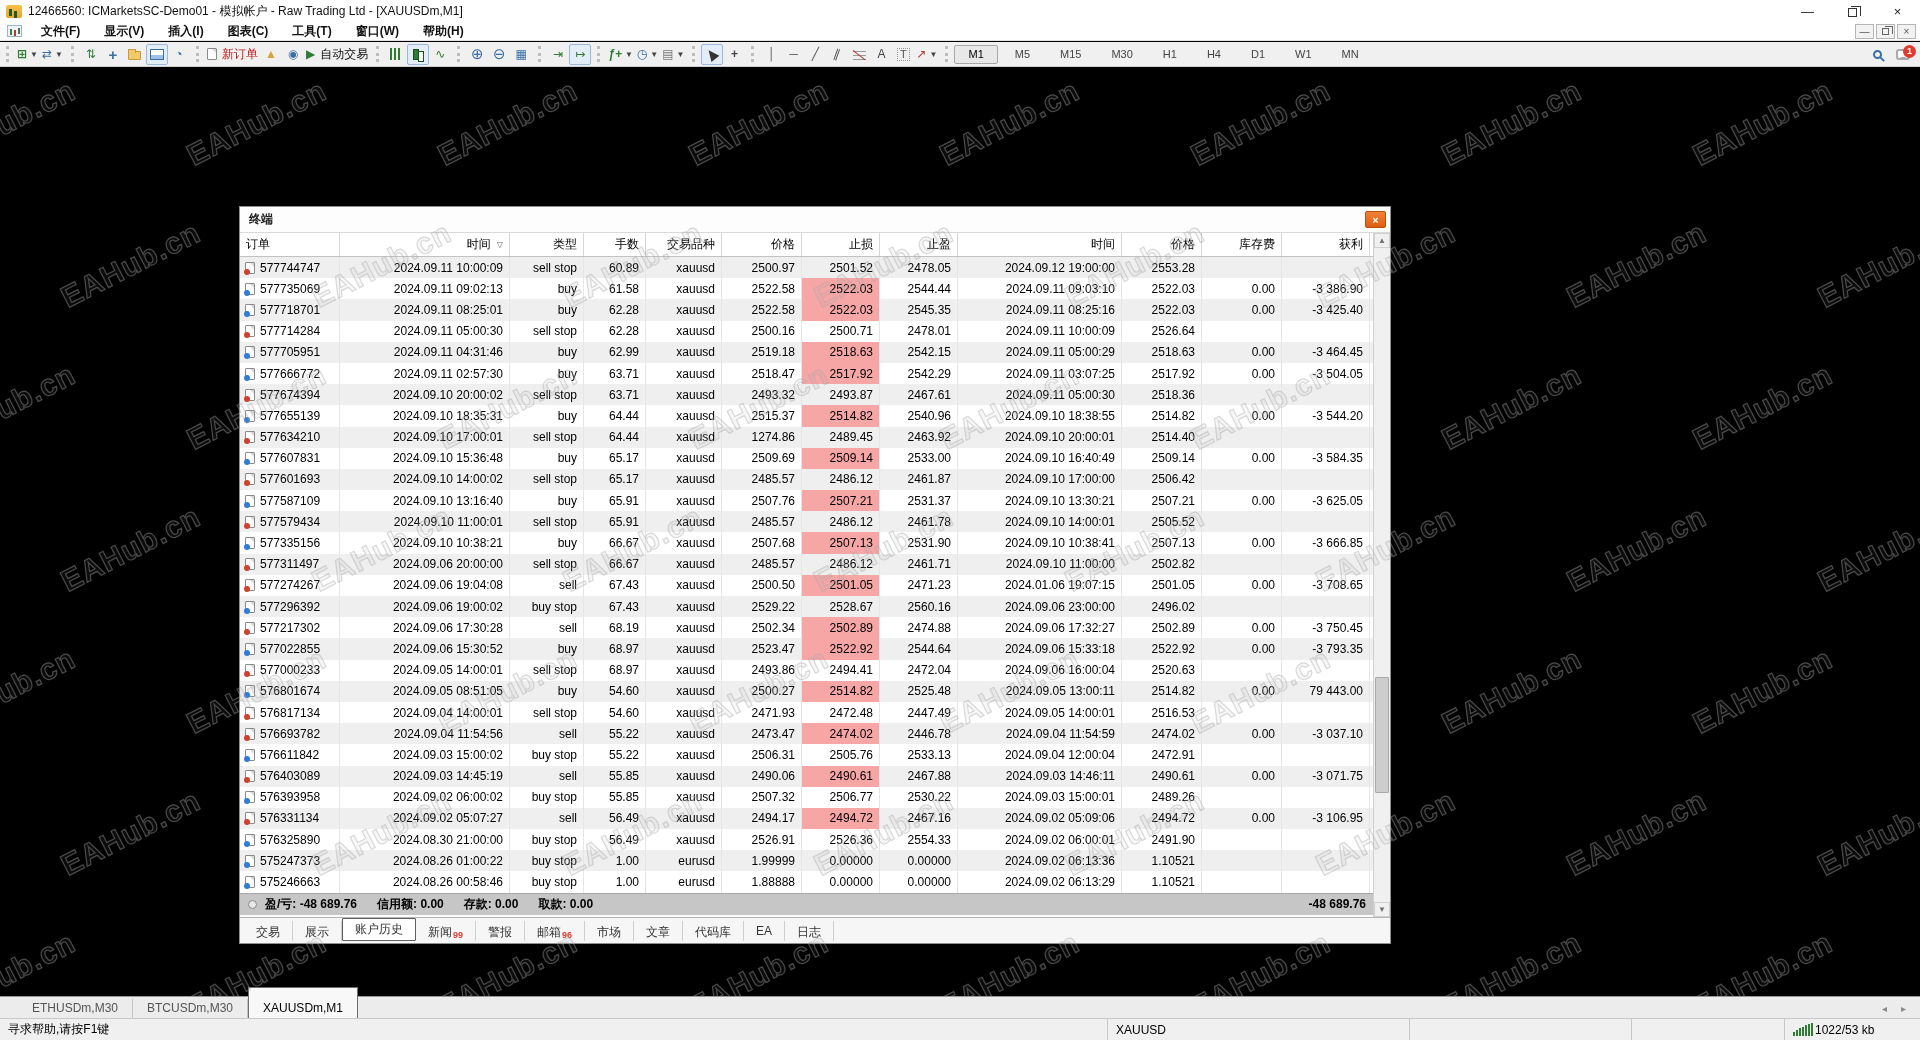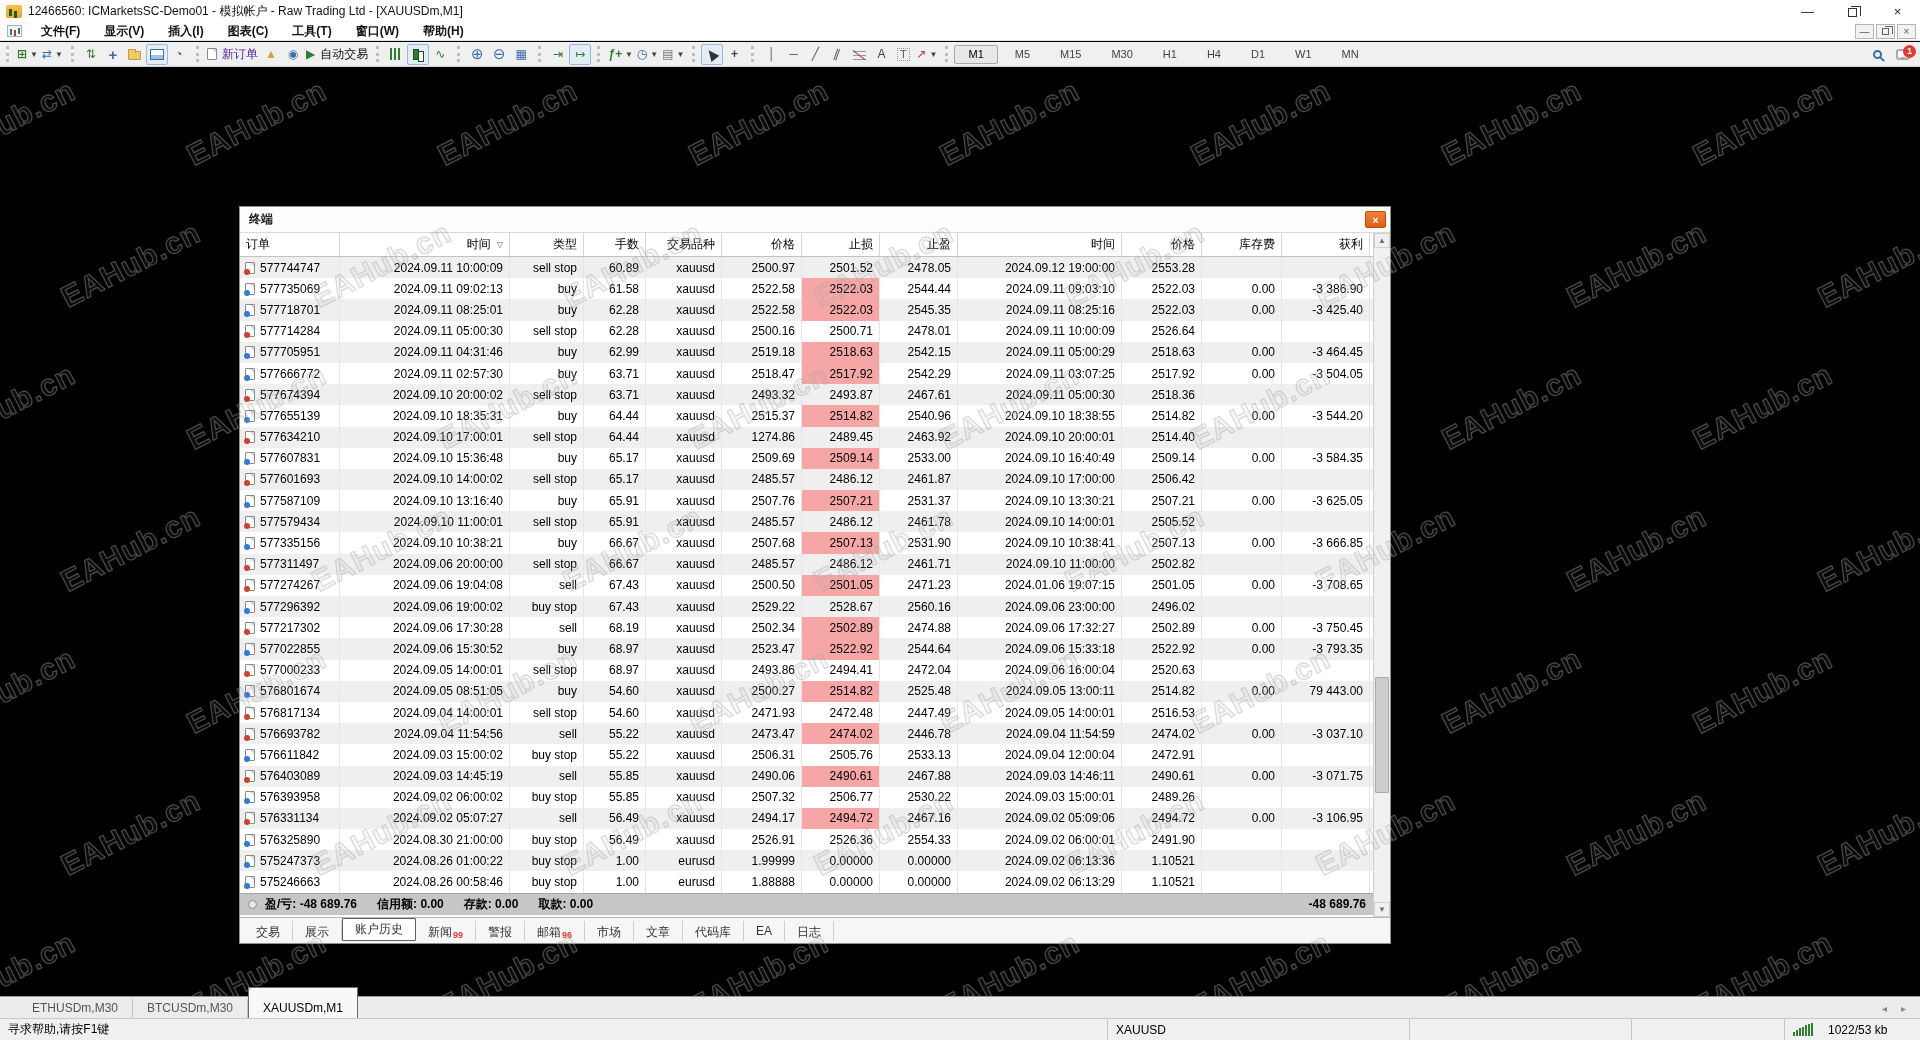--- a/index.html
+++ b/index.html
@@ -24,21 +24,21 @@
   .mdi-restore { width:7px; height:7px; border:1px solid #666; position:relative; background:#f2f2f2; }
   .mdi-restore::before { content:""; position:absolute; top:-3px; left:2px; width:7px; height:7px; border:1px solid #666; border-bottom:none; border-left:none; }
 
   
   .toolbar { position:absolute; top:42px; left:0; right:0; height:25px; background:#f0f0f0; border-bottom:1px solid #cfcfcf; display:flex; align-items:center; font-size:12px; color:#333; }
   .grip { width:5px; height:16px; border-left:3px dotted #bdbdbd; margin:0 4px 0 6px; }
   .tbi { min-width:22px; height:21px; display:flex; align-items:center; justify-content:center; gap:2px; padding:0 2px; color:#555; position:relative; }
   .tbi.pressed { border:1px solid #9db7d8; background:#e3edf8; border-radius:2px; }
   .dd { font-size:8px; color:#444; margin-left:1px; }
   .lbl { font-size:12px; color:#111; margin-left:3px; }
-  .lbl.disabled { color:#4c1d95; }
+  .lbl.disabled { color:#b91c1c; }
   .g-green { color:#2e7d32; } .g-blue { color:#3a6ea5; } .g-red { color:#b03a2e; } .g-gold { color:#d9a33c; } .g-gray { color:#777; }
   .ico-folder { width:13px; height:9px; background:#f3c96b; border:1px solid #c79a3e; border-radius:1px; position:relative; margin-top:3px; }
   .ico-folder::before { content:""; position:absolute; top:-3px; left:-1px; width:6px; height:3px; background:#f3c96b; border:1px solid #c79a3e; border-bottom:none; }
   .ico-terminal { width:14px; height:11px; border:1px solid #3a6ea5; background:#fff; position:relative; }
   .ico-terminal::after { content:""; position:absolute; left:0; right:0; bottom:0; height:4px; background:#9cc0e8; }
   .ico-doc { width:10px; height:12px; background:#fff; border:1px solid #8a8a8a; border-radius:1px; position:relative; }
   .ico-doc::after { content:""; position:absolute; right:0; top:0; border:2px solid #d8d8d8; border-left-color:transparent; border-bottom-color:transparent; }
   .ico-doc .dot { position:absolute; left:-2px; bottom:-2px; width:6px; height:6px; border-radius:50%; }
   .ico-bars { width:12px; height:12px; background:repeating-linear-gradient(90deg,#2e7d32 0 2px,transparent 2px 4px); }
   .ico-candle { width:13px; height:14px; position:relative; }
@@ -96,21 +96,21 @@
   
   .chart-tabs { position:absolute; left:0; right:0; top:996px; height:22px; background:#ececec; border-top:1px solid #9a9a9a; display:flex; align-items:flex-end; font-size:12px; color:#555; padding-left:18px; }
   .c-tab { padding:2px 14px 3px 14px; border-right:1px solid #c4c4c4; }
   .c-tab.active { background:#f8f8f8; border:1px solid #6e6e6e; border-bottom:none; color:#000; margin-bottom:0; padding-top:13px; }
   .tab-arrows { margin-left:auto; display:flex; gap:14px; padding:0 14px 4px 0; color:#8a8a8a; font-size:10px; }
   .statusbar { position:absolute; left:0; right:0; top:1018px; height:22px; background:#f0f0f0; border-top:1px solid #c8c8c8; display:flex; align-items:center; font-size:12px; color:#000; }
   .scell { height:100%; display:flex; align-items:center; padding:0 8px; border-right:1px solid #c8c8c8; }
   .scell.help { flex:none; width:1108px; }
   .scell.sym { width:302px; }
   .scell.e1 { width:222px; } .scell.e2 { width:153px; }
-  .scell.traffic { flex:1; border-right:none; justify-content:flex-start; gap:15px; }
+  .scell.traffic { flex:1; border-right:none; justify-content:flex-start; gap:2px; }
   .ico-traffic { display:inline-flex; align-items:flex-end; gap:1px; }
   .ico-traffic span { width:2px; background:#2e7d32; display:inline-block; }
 </style>
 </head>
 <body>
 
 <div id="app">
 
   <div class="titlebar">
     <span class="app-icon"></span>

